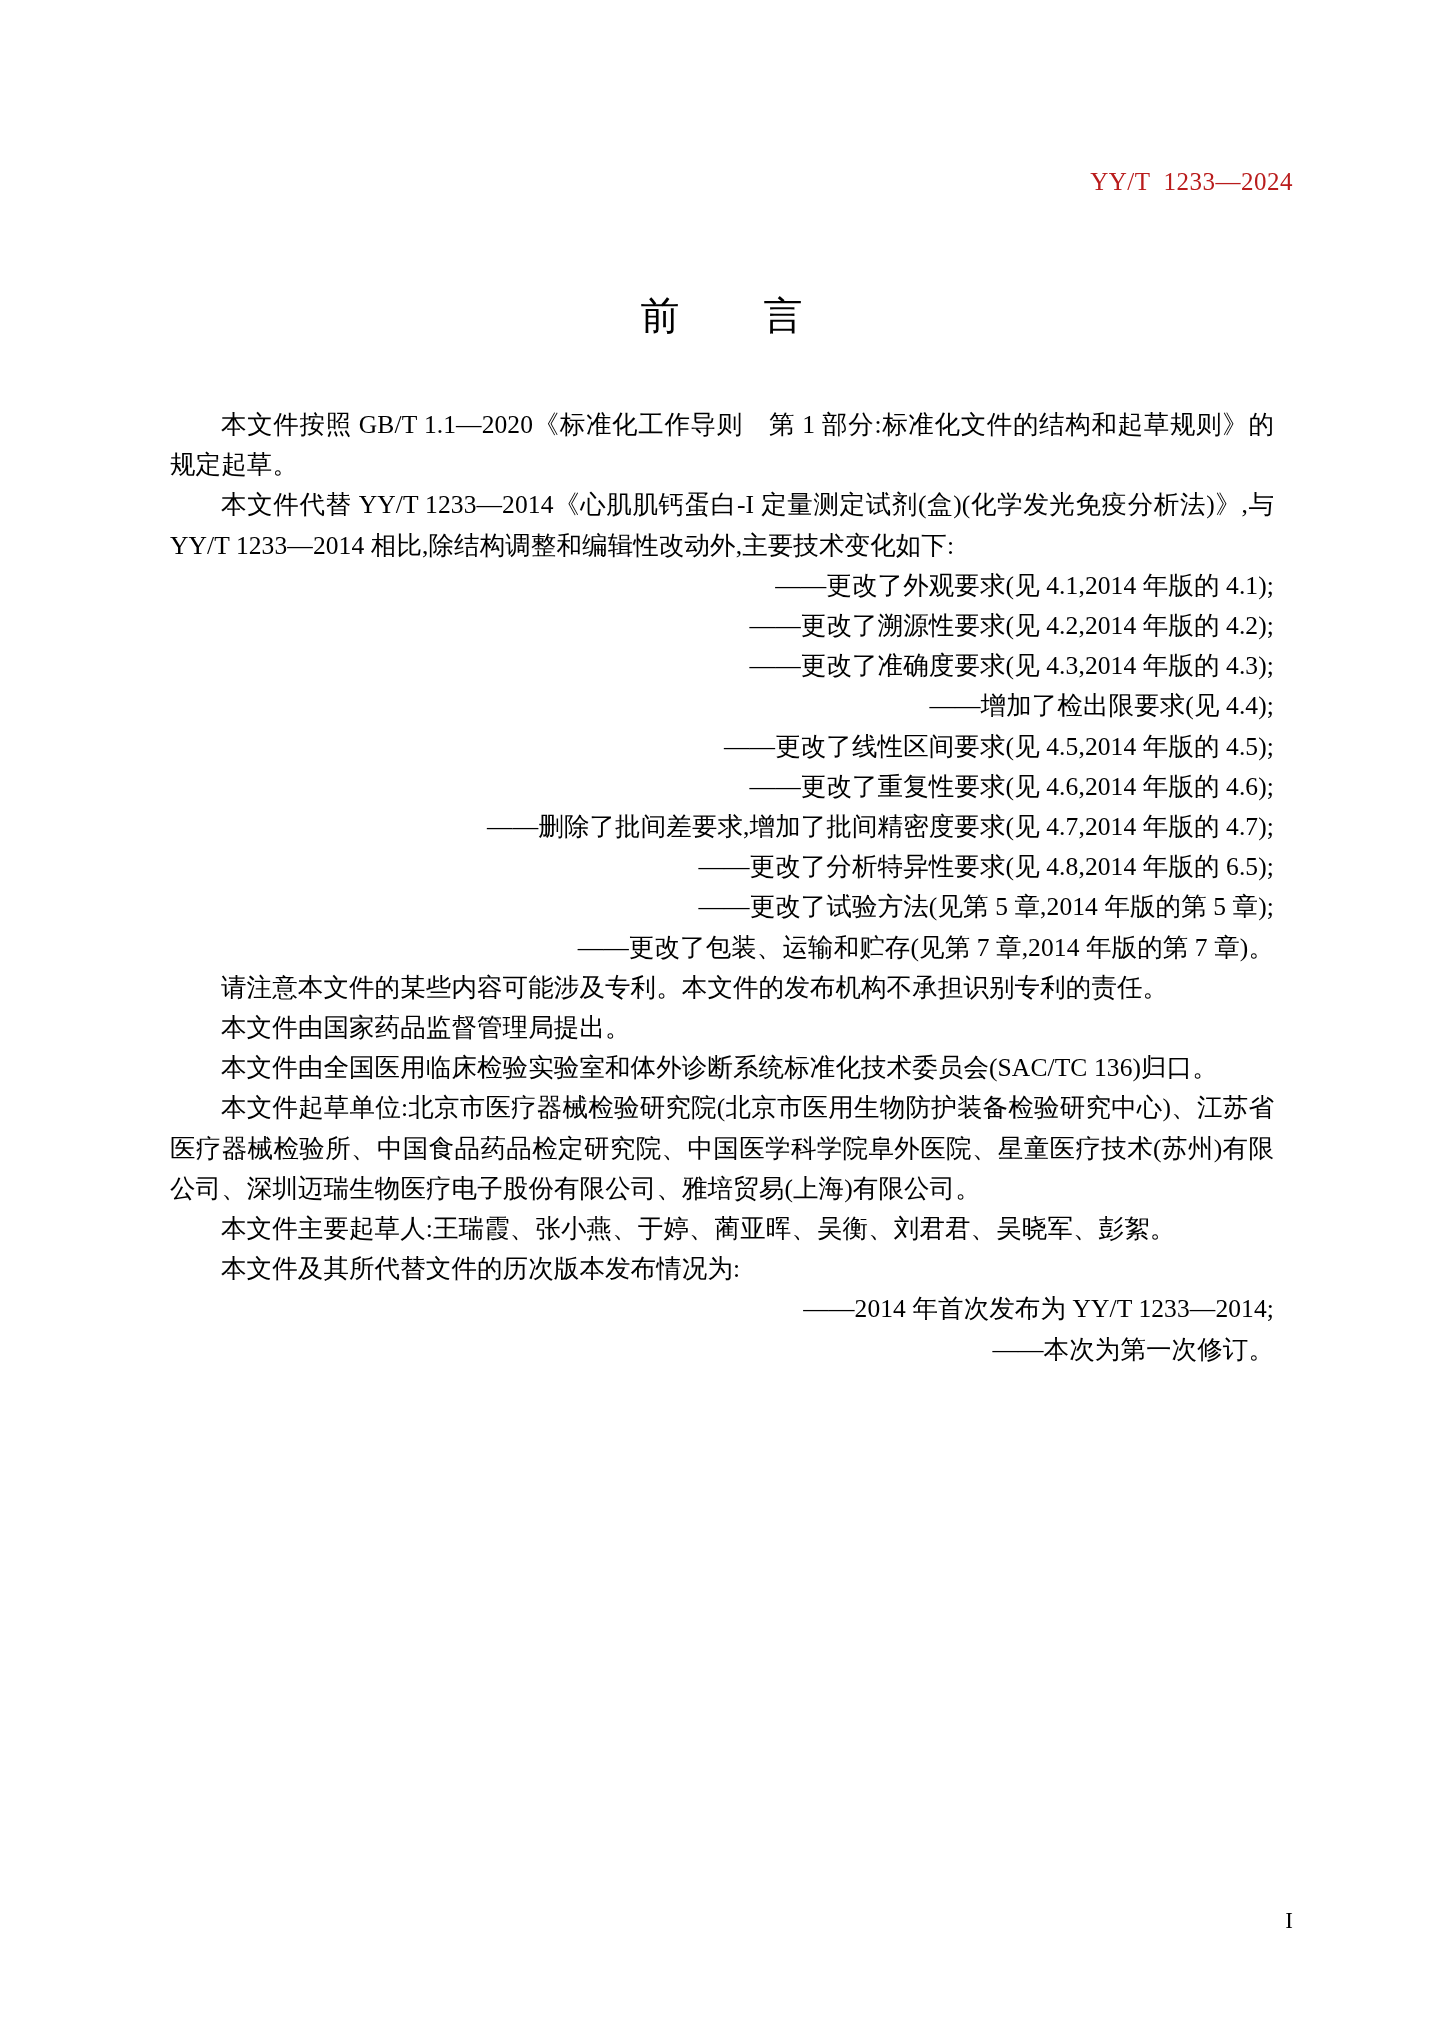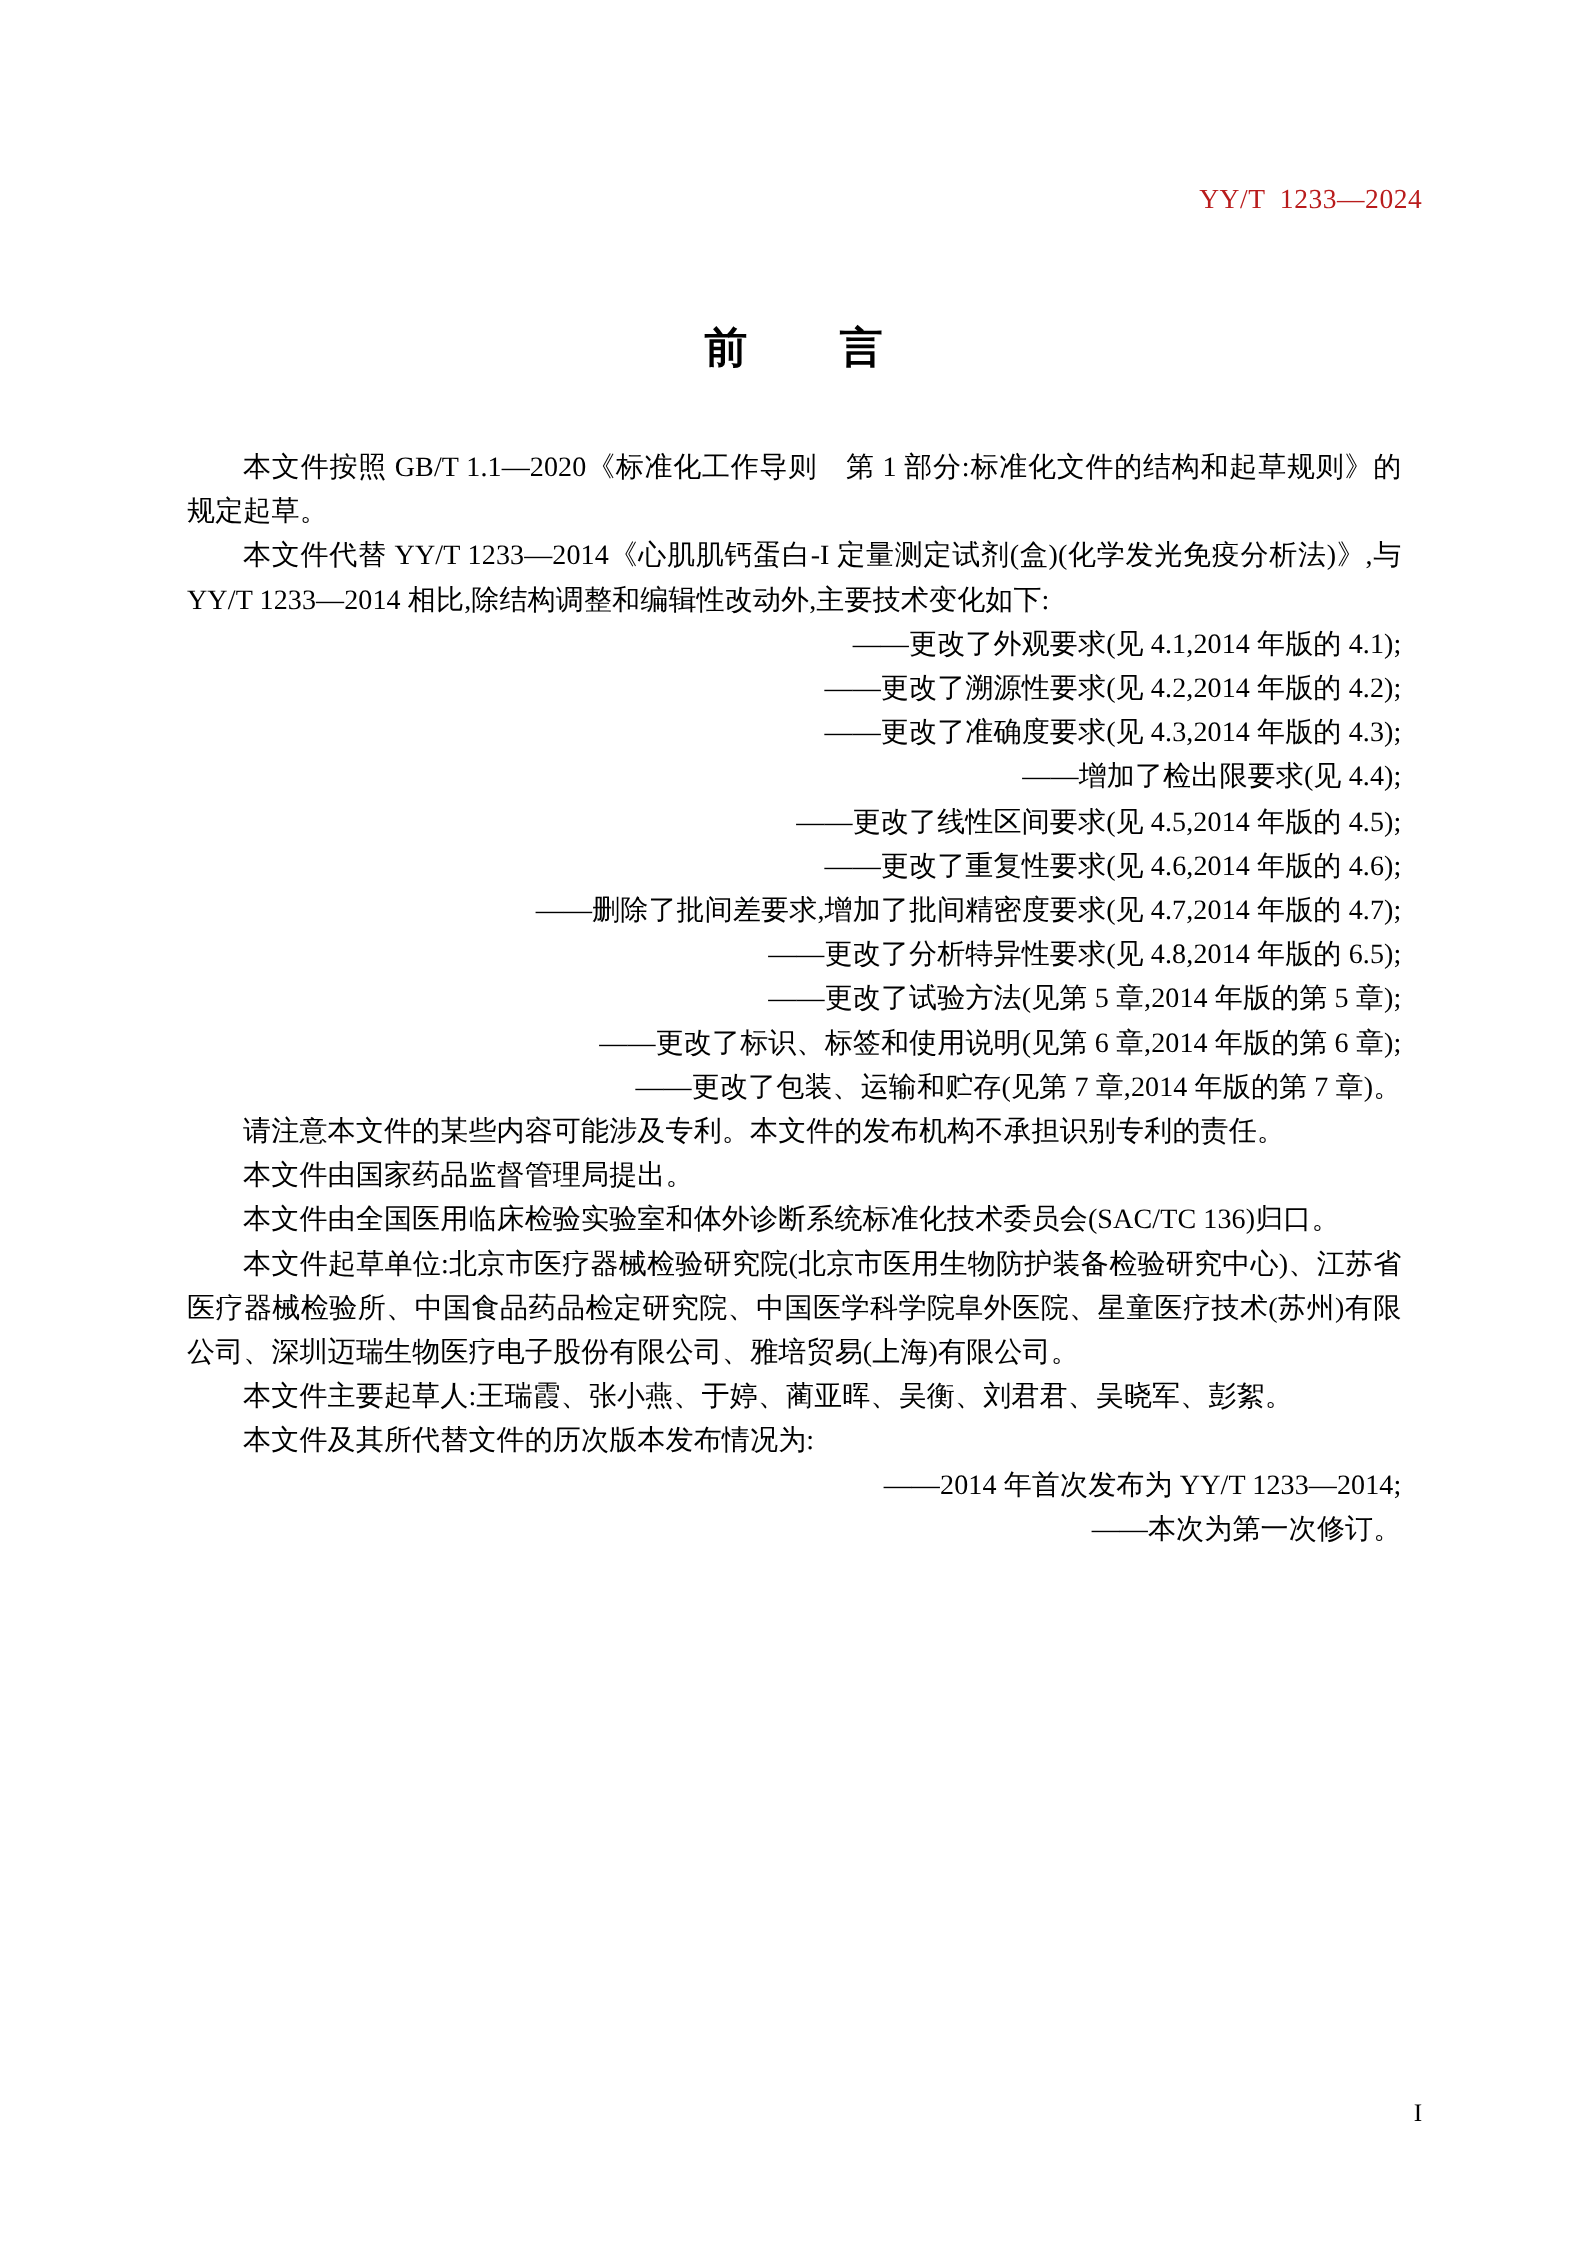--- a/index.html
+++ b/index.html
@@ -38,21 +38,21 @@
     color: #b91c1c;
   }
   
   .title {
     position: absolute;
     top: 289px;
     left: 0;
     width: 100%;
     text-align: center;
     font-size: 39px;
-    font-weight: 700;
+    font-weight: 400;
     letter-spacing: 2px;
     white-space: pre;
     font-family: "DejaVu Sans", "Liberation Sans", sans-serif;
   }
   
   .body-block {
     position: absolute;
     top: 405px;
     left: 170px;
     width: 1104px;
@@ -108,21 +108,20 @@
 
     <p class="dash">——更改了外观要求(见 4.1,2014 年版的 4.1);</p>
     <p class="dash">——更改了溯源性要求(见 4.2,2014 年版的 4.2);</p>
     <p class="dash">——更改了准确度要求(见 4.3,2014 年版的 4.3);</p>
     <p class="dash">——增加了检出限要求(见 4.4);</p>
     <p class="dash">——更改了线性区间要求(见 4.5,2014 年版的 4.5);</p>
     <p class="dash">——更改了重复性要求(见 4.6,2014 年版的 4.6);</p>
     <p class="dash">——删除了批间差要求,增加了批间精密度要求(见 4.7,2014 年版的 4.7);</p>
     <p class="dash">——更改了分析特异性要求(见 4.8,2014 年版的 6.5);</p>
     <p class="dash">——更改了试验方法(见第 5 章,2014 年版的第 5 章);</p>
-    <p class="dash">——更改了标识、标签和使用说明(见第 6 章,2014 年版的第 6 章);</p>
     <p class="dash">——更改了包装、运输和贮存(见第 7 章,2014 年版的第 7 章)。</p>
 
     <p class="para">请注意本文件的某些内容可能涉及专利。本文件的发布机构不承担识别专利的责任。</p>
     <p class="para">本文件由国家药品监督管理局提出。</p>
     <p class="para">本文件由全国医用临床检验实验室和体外诊断系统标准化技术委员会(SAC/TC 136)归口。</p>
     <p class="para">本文件起草单位:北京市医疗器械检验研究院(北京市医用生物防护装备检验研究中心)、江苏省医疗器械检验所、中国食品药品检定研究院、中国医学科学院阜外医院、星童医疗技术(苏州)有限公司、深圳迈瑞生物医疗电子股份有限公司、雅培贸易(上海)有限公司。</p>
     <p class="para">本文件主要起草人:王瑞霞、张小燕、于婷、蔺亚晖、吴衡、刘君君、吴晓军、彭絮。</p>
     <p class="para">本文件及其所代替文件的历次版本发布情况为:</p>
 
     <p class="dash">——2014 年首次发布为 YY/T 1233—2014;</p>

